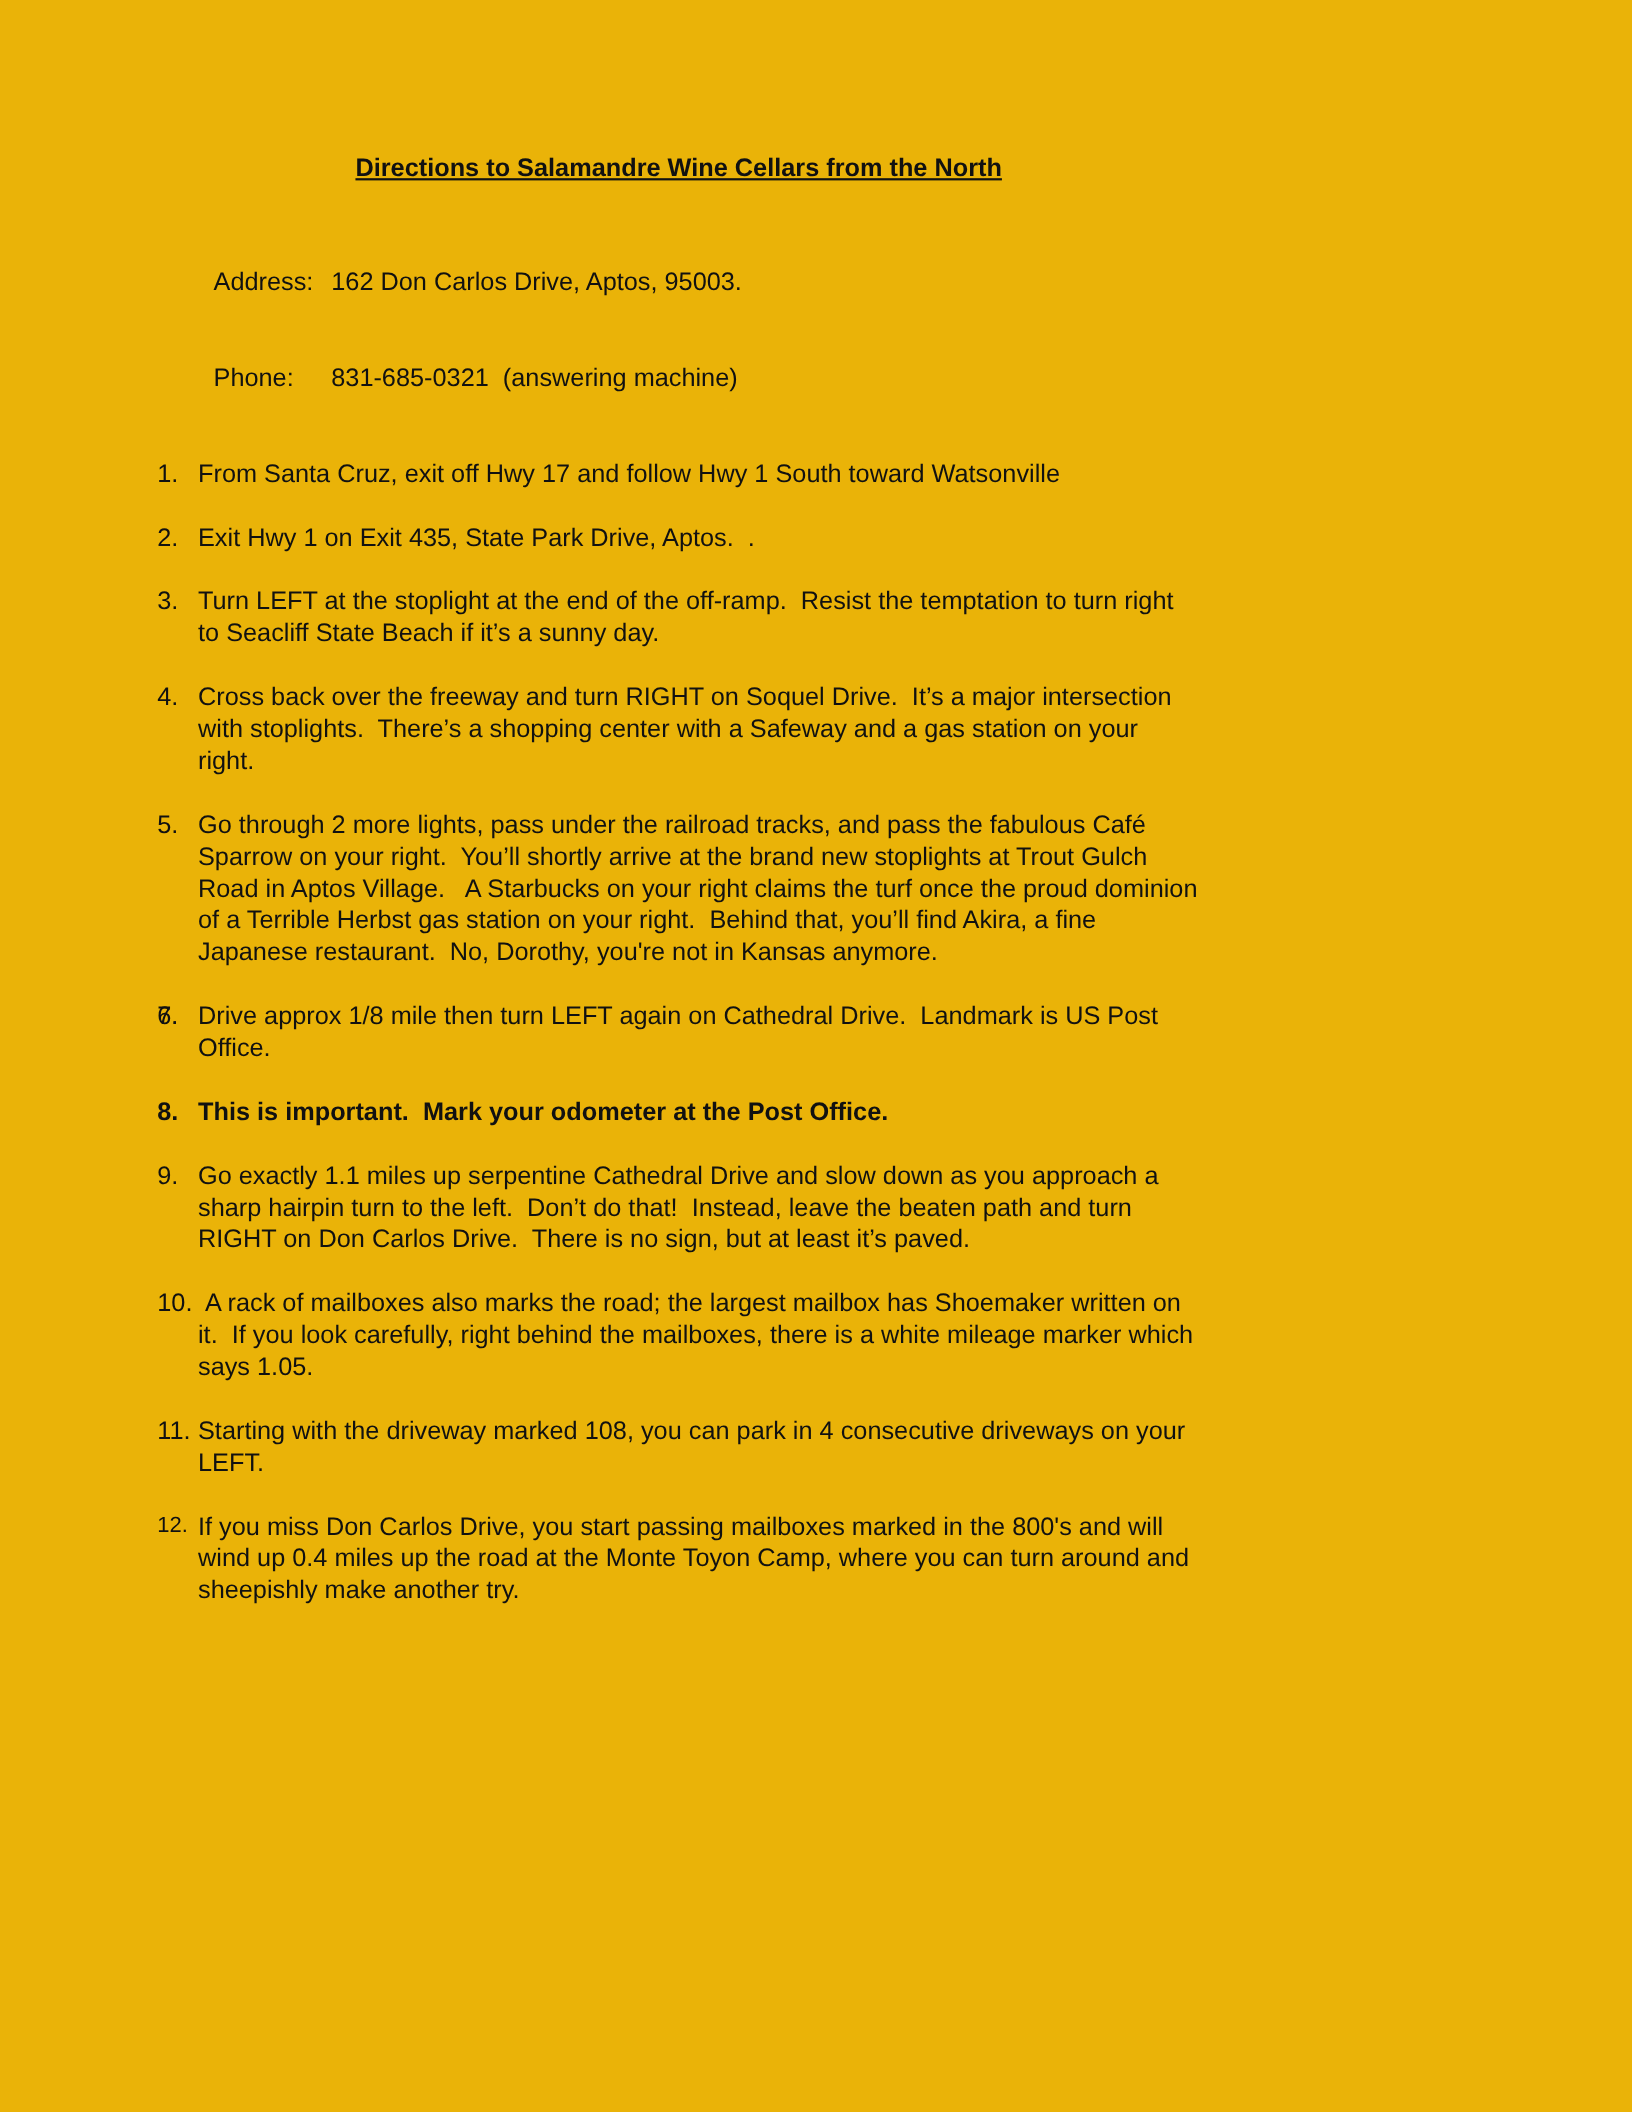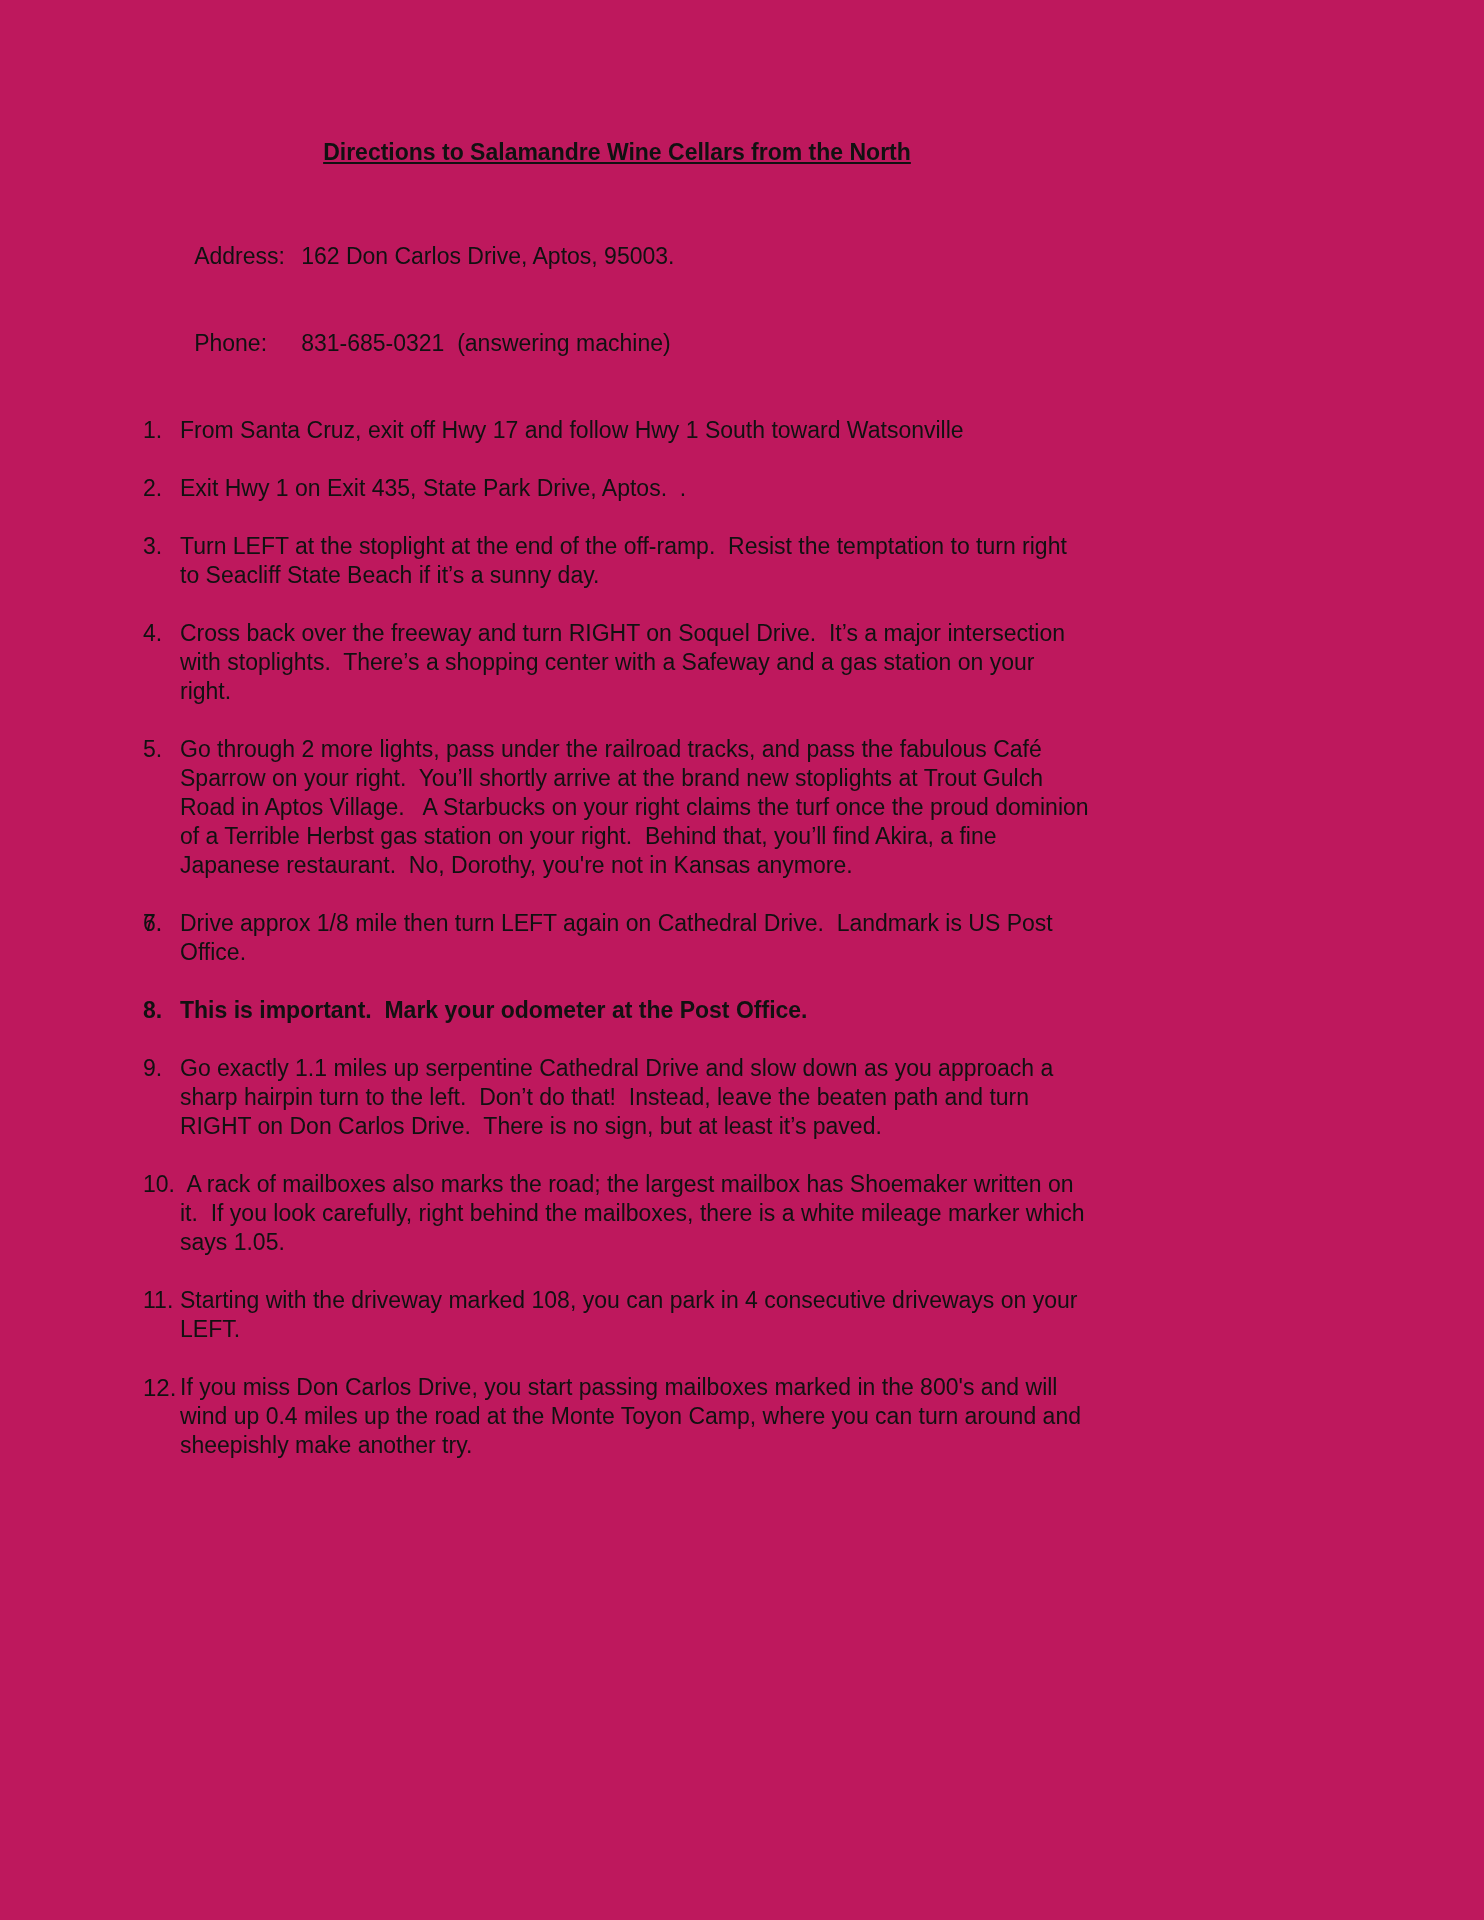--- a/index.html
+++ b/index.html
@@ -5,21 +5,21 @@
   html, body {
     margin: 0;
     padding: 0;
     background: #ffffff;
   }
   .page {
     position: relative;
     width: 1484px;
     min-height: 1920px;
     box-sizing: border-box;
-    background: #be185d;
+    background: #eab308;
     color: #111111;
     font-family: "Liberation Sans", "DejaVu Sans", sans-serif;
     font-size: 23px;
     line-height: 29px;
     padding: 138px 0 60px 143px;
   }
   .content {
     width: 948px;
   }
   .doc-title {
@@ -49,21 +49,21 @@
     left: 0;
     top: 0;
   }
   .item-text {
     white-space: pre-wrap;
   }
   .seg-bold { font-weight: bold; margin-top: 12px; }
   .seg-italic { }
   .item-bold .item-number { font-weight: bold; }
   
-  .doc-item:nth-child(12) .item-number { font-size: 24px; text-align: right; }
+  .doc-item:nth-child(12) .item-number { font-size: 20px; text-align: right; }
 </style>
 </head>
 <body>
 
 <div class="page">
   <div class="content">
 
     <div class="doc-title">Directions to Salamandre Wine Cellars from the North</div>
 
     <div class="addr-block">

